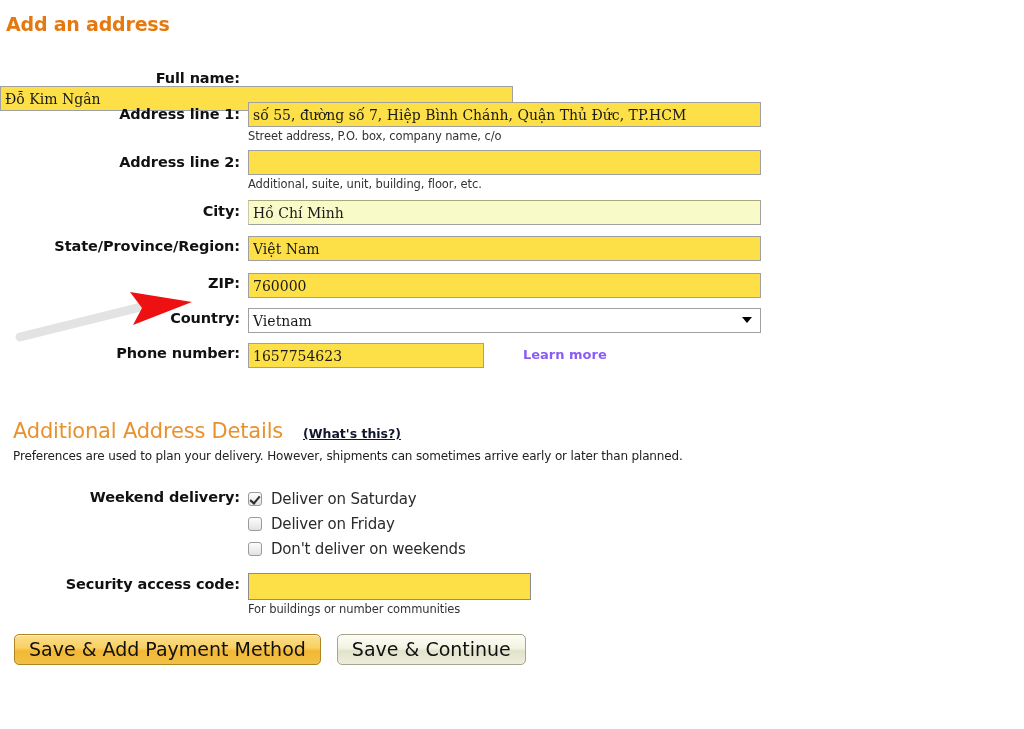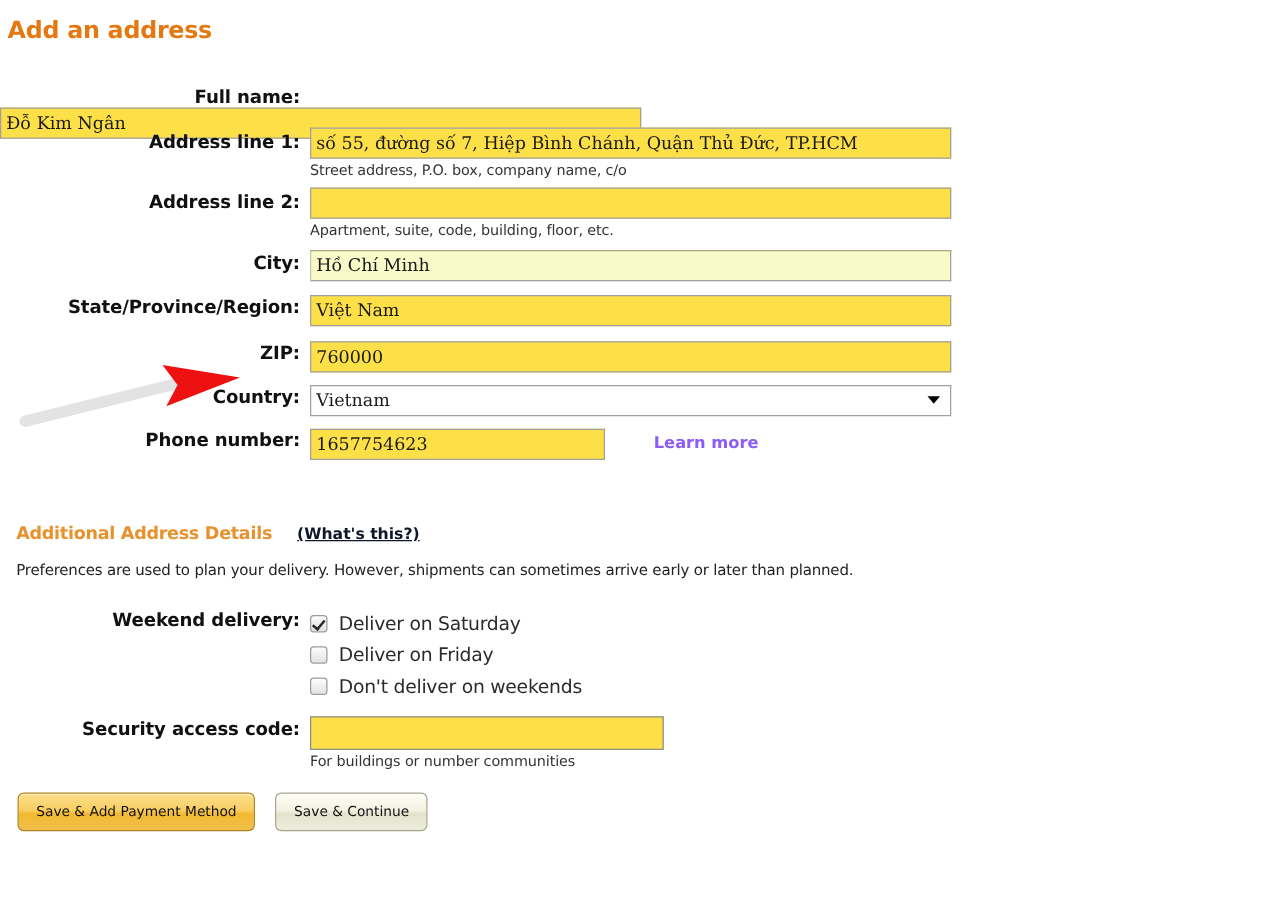--- a/index.html
+++ b/index.html
@@ -130,22 +130,22 @@
   }
 
   
   .section-head {
     position: absolute;
     left: 13px;
     top: 419px;
     white-space: nowrap;
   }
   .section-head .title {
-    font-size: 14px;
-    font-weight: bold;
+    font-size: 21px;
+    font-weight: normal;
     color: #E8912D;
     letter-spacing: -0.2px;
   }
   .section-head .whats {
     font-size: 12.5px;
     font-weight: bold;
     color: #0f172a;
     margin-left: 20px;
   }
   .section-desc {
@@ -201,21 +201,21 @@
     left: 14px;
     top: 634px;
     display: flex;
     align-items: flex-start;
   }
   .btn {
     box-sizing: border-box;
     height: 31px;
     border-radius: 5px;
     font-family: "DejaVu Sans", "Liberation Sans", sans-serif;
-    font-size: 11px;
+    font-size: 19px;
     color: #111111;
     cursor: pointer;
     padding: 0 14px;
     line-height: 29px;
     white-space: nowrap;
   }
   .btn-primary {
     background: linear-gradient(#FBDF8C 0%, #F8CF62 45%, #F3B832 55%, #F0C04A 100%);
     border: 1px solid #B08520;
     box-shadow: inset 0 1px 0 #FFF2C4;
@@ -256,21 +256,21 @@
     <div class="field-cell">
       <input class="txt wide" type="text" value="số 55, đường số 7, Hiệp Bình Chánh, Quận Thủ Đức, TP.HCM" style="">
       <div class="hint">Street address, P.O. box, company name, c/o</div>
     </div>
   </div>
 
   <div class="row" style="height:50px;">
     <div class="label-cell" style="padding-top:4px;">Address line 2:</div>
     <div class="field-cell">
       <input class="txt wide" type="text" value="" style="">
-      <div class="hint">Apartment, suite, code, building, floor, etc.</div>
+      <div class="hint">Additional, suite, unit, building, floor, etc.</div>
     </div>
   </div>
 
   <div class="row" style="height:36px;">
     <div class="label-cell" style="padding-top:3px;">City:</div>
     <div class="field-cell">
       <input class="txt wide autofill" type="text" value="Hồ Chí Minh" style="">
     </div>
   </div>
 

